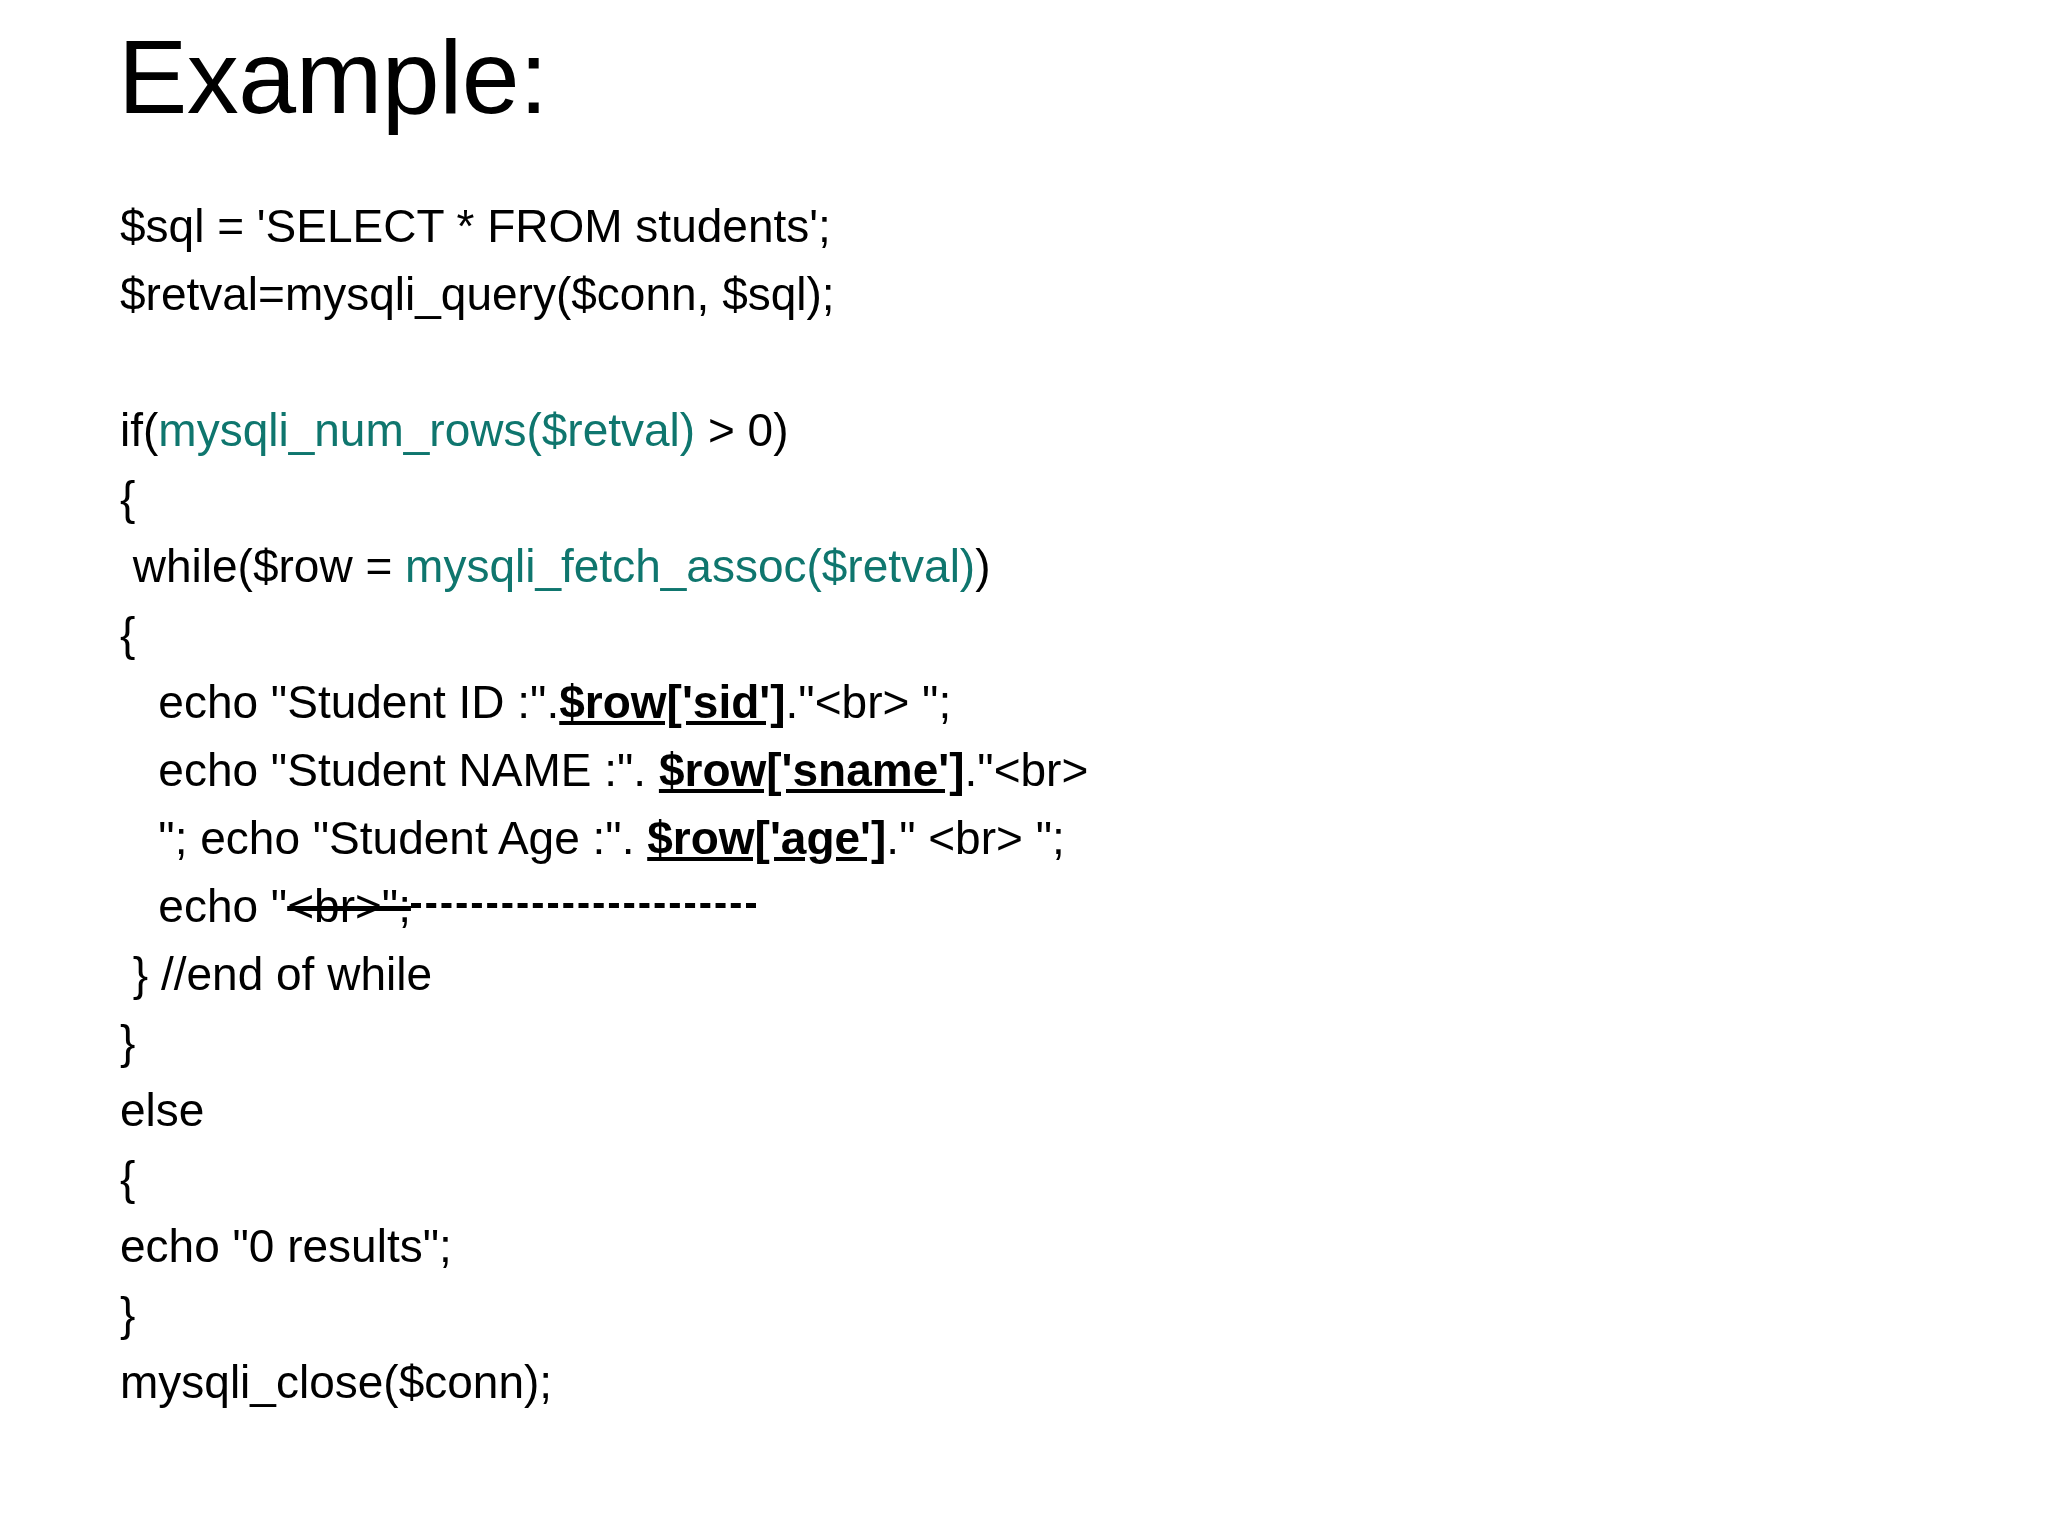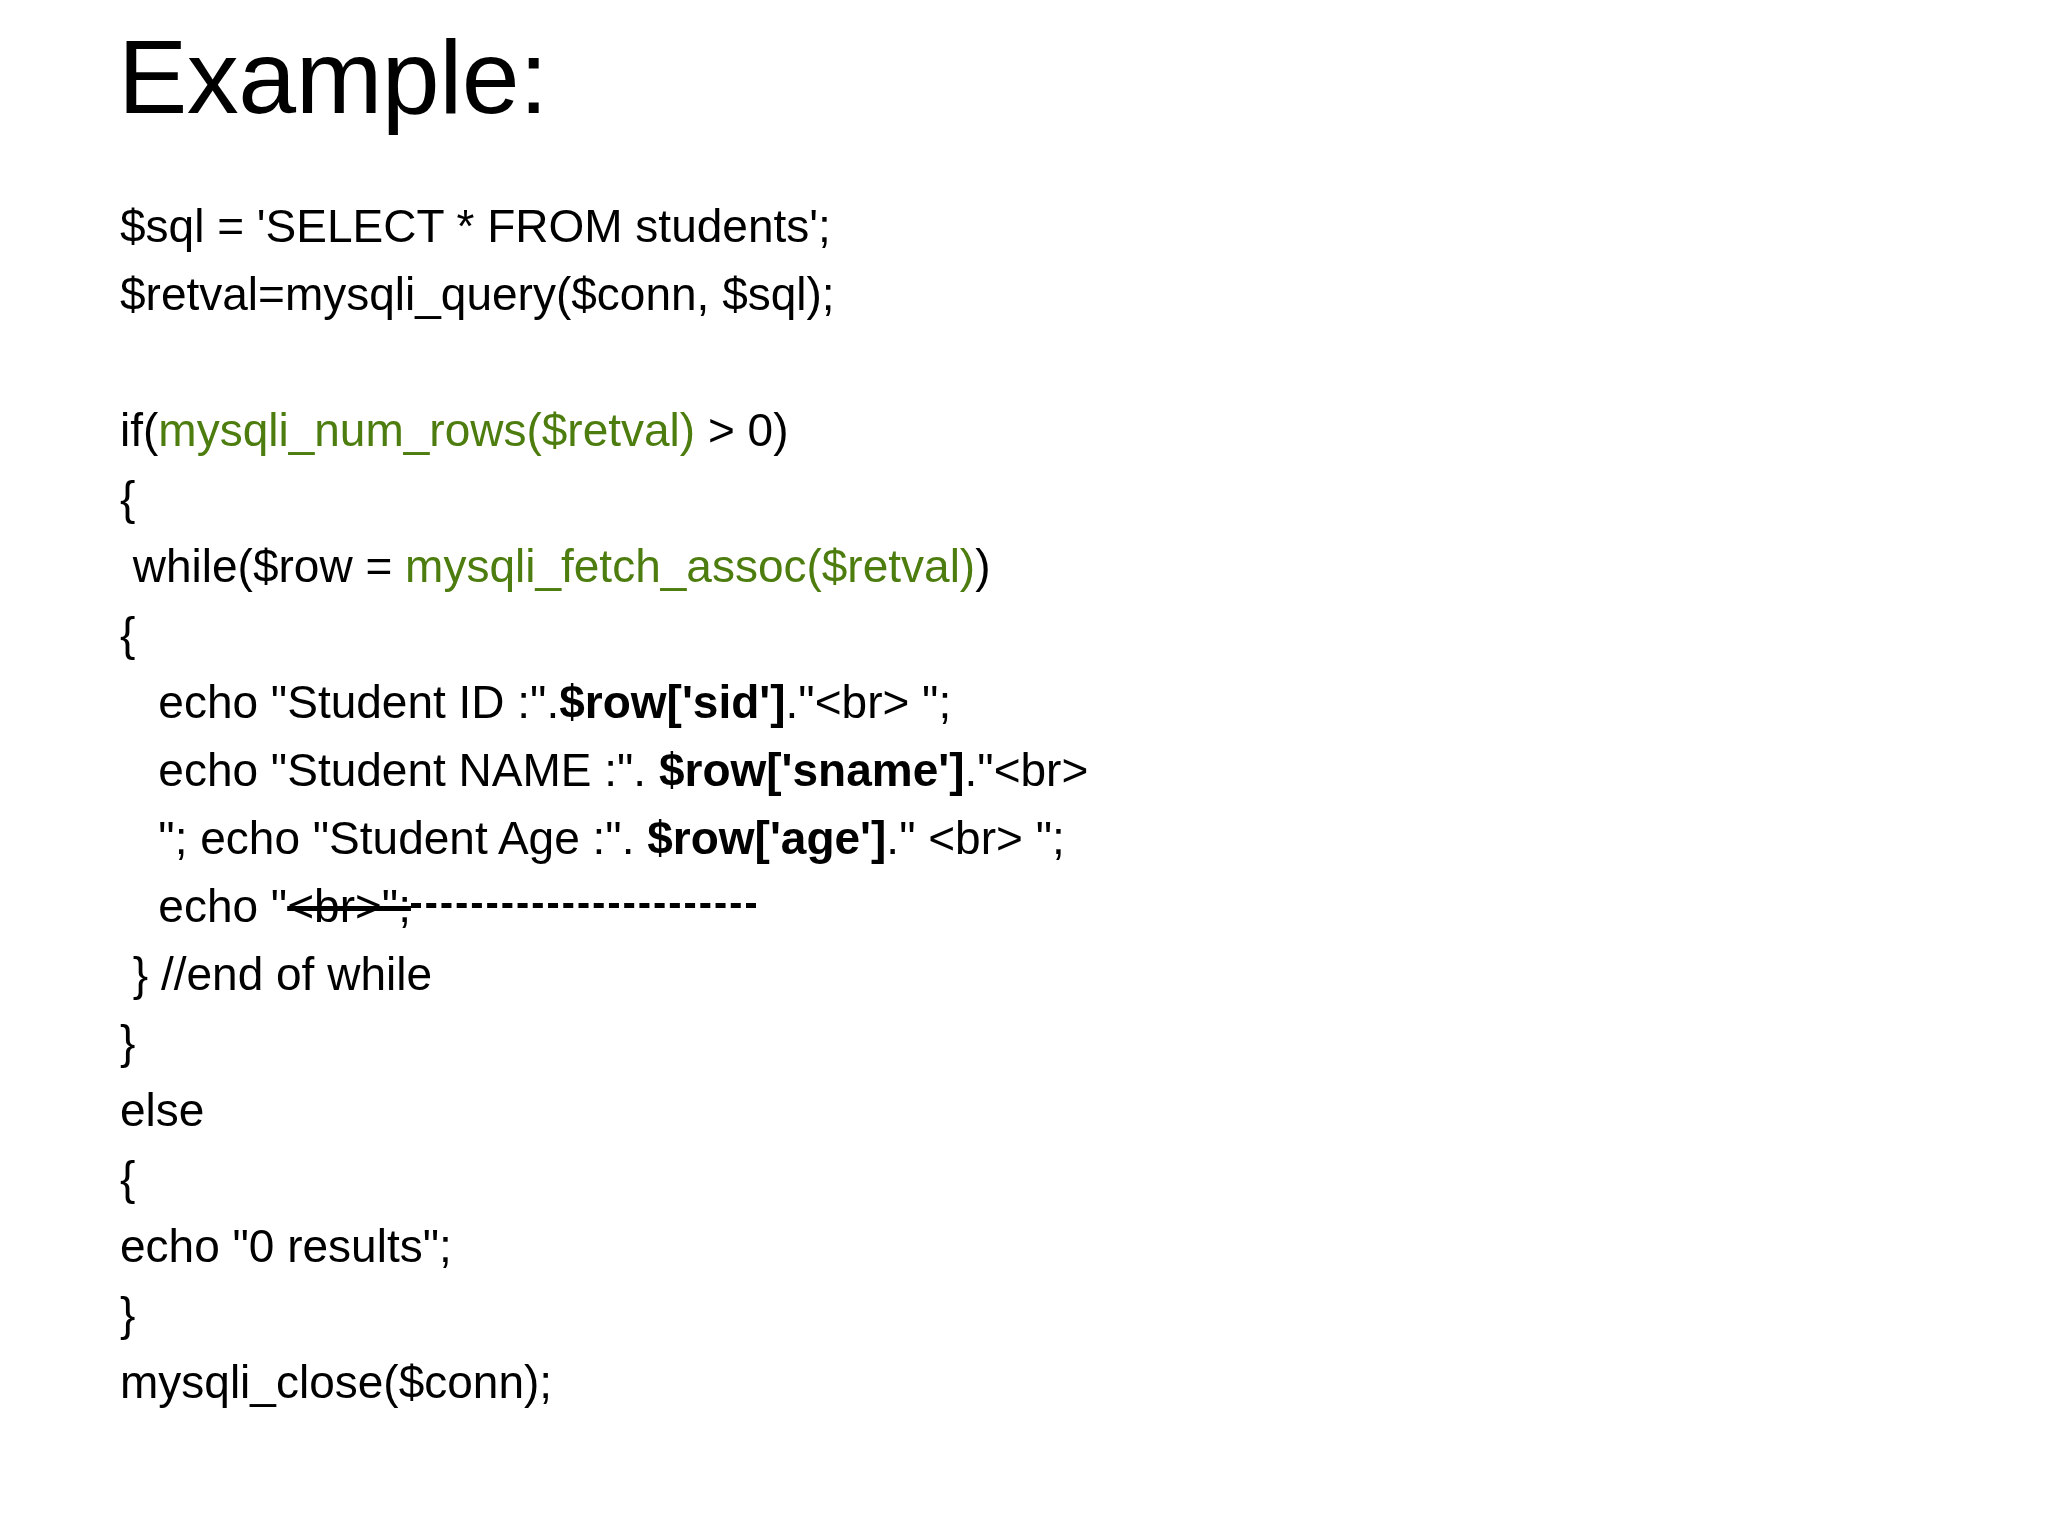--- a/index.html
+++ b/index.html
@@ -45,24 +45,25 @@
   }
   .code-line {
     white-space: pre;
     min-height: 68px;
     position: relative;
   }
   .code-line.blank {
     min-height: 68px;
   }
   .kw-red {
-    color: #4d7c0f;
+    color: #0f766e;
   }
   .bold {
     font-weight: 700;
+    text-decoration: underline;
   }
   .struck {
     text-decoration: line-through;
     text-decoration-thickness: 5px;
   }
   .dashline {
     display: inline-block;
     vertical-align: middle;
     width: 345px;
     height: 0;

